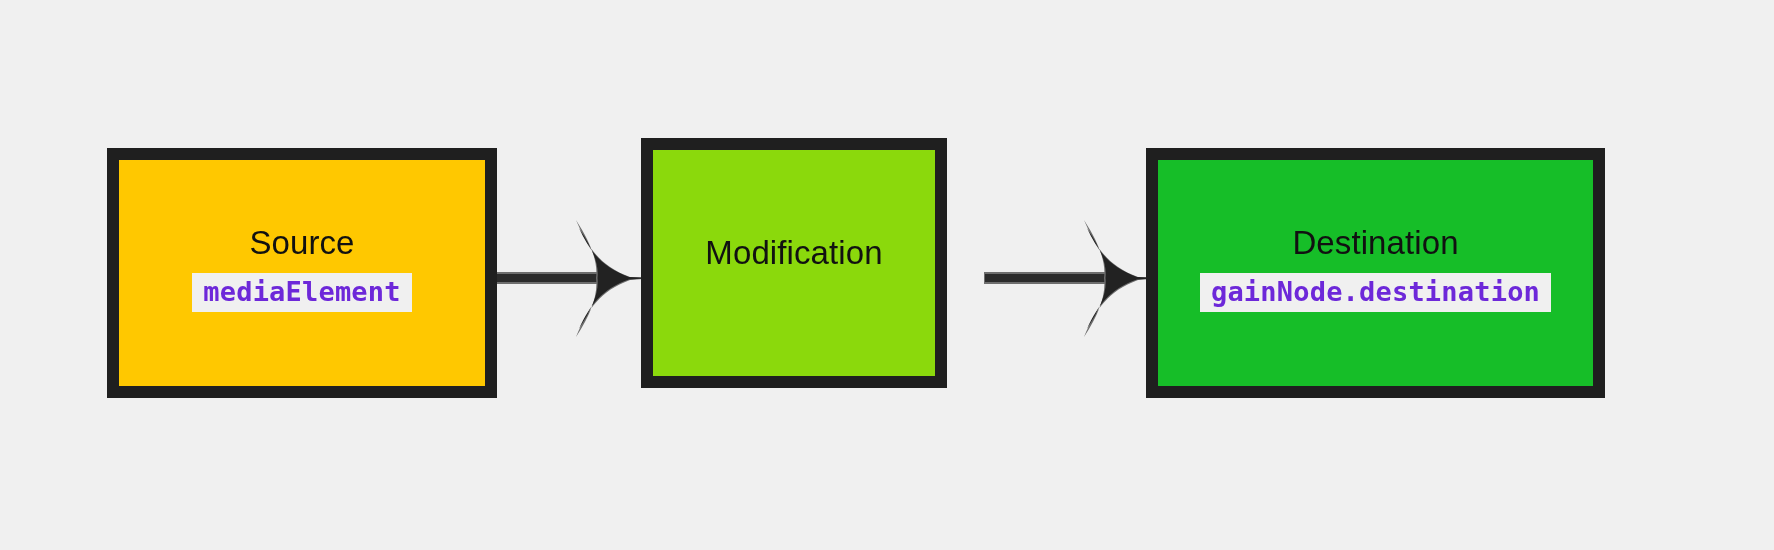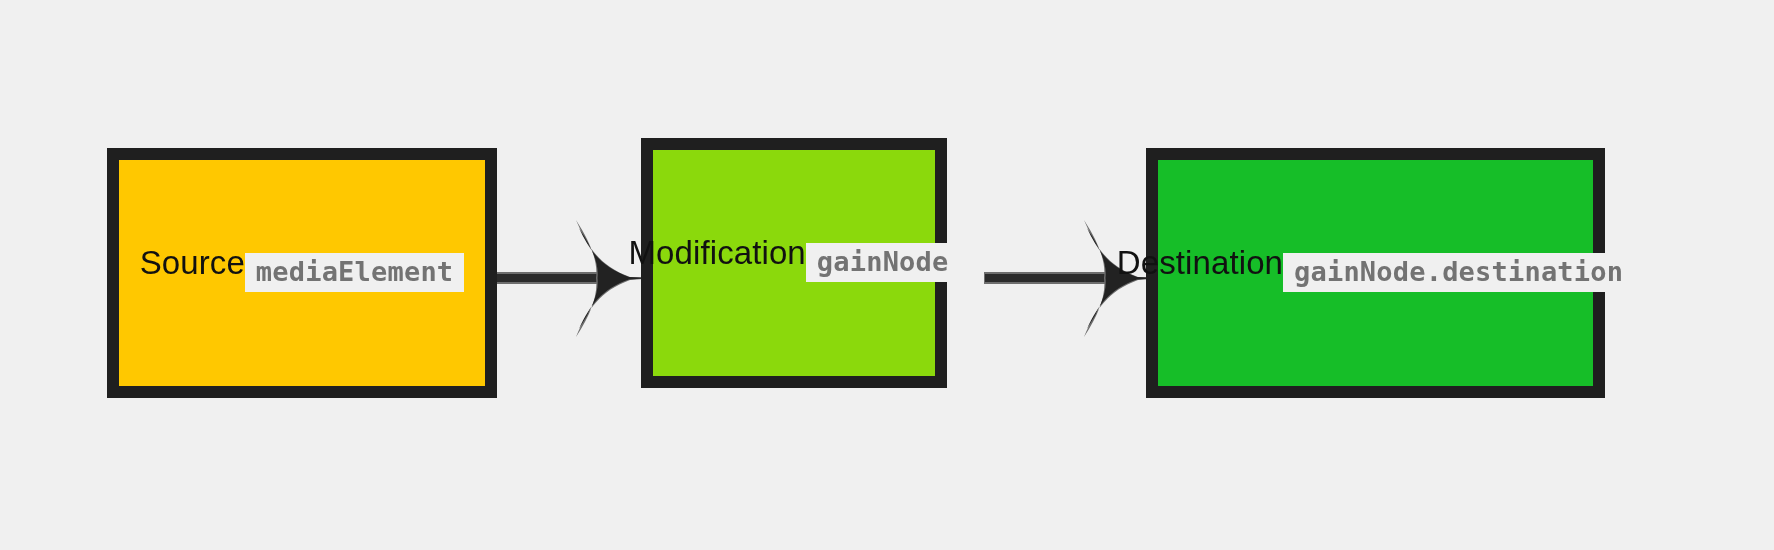--- a/index.html
+++ b/index.html
@@ -40,21 +40,21 @@
     color: #111111;
     letter-spacing: 0.1px;
     white-space: nowrap;
     margin: 0 0 12px 0;
   }
   .node-code {
     font-family: "DejaVu Sans Mono", "Liberation Mono", monospace;
     font-size: 27px;
     line-height: 1.28;
     font-weight: 700;
-    color: #737373;
+    color: #6d28d9;
     background: #f0f0f0;
     padding: 2px 11px 3px 11px;
     white-space: nowrap;
     letter-spacing: 0.2px;
   }
 
   #node-source {
     left: 107px;  top: 148px;
     width: 390px; height: 250px;
     background: #ffc800;
@@ -66,22 +66,22 @@
   }
   #node-destination {
     left: 1146px; top: 148px;
     width: 459px; height: 250px;
     background: #16be28;
   }
 
   
   .node-inner {
     display: flex;
-    flex-direction: row;
-    align-items: flex-end;
+    flex-direction: column;
+    align-items: center;
     transform: translateY(-4px);
   }
 
   
   .edge {
     position: absolute;
     z-index: 2;
     pointer-events: none;
   }
   #edge-source-modification {
@@ -114,21 +114,20 @@
     <path d="M96,12 C108,40 120,58 150,69 L176,70 L150,72 C120,83 108,101 96,129
              C112,105 118,86 116,70 C118,55 112,37 96,12 Z" fill="#6e6e6e"></path>
 
     <path d="M99,20 C110,44 122,59 149,69 L172,70 L149,71.5 C122,81 110,97 99,121
              C113,99 119,84 117.5,70 C119,56 113,41 99,20 Z" fill="#222222"></path>
   </svg>
 
   <div class="node" id="node-modification">
     <div class="node-inner">
       <div class="node-title">Modification</div>
-      <div class="node-code">gainNode</div>
     </div>
   </div>
 
   <svg class="edge" id="edge-modification-destination" viewBox="0 0 186 140" width="186" height="140">
     <path d="M2,64 L2,76 L124,76 L124,64 Z" fill="#6e6e6e"></path>
     <path d="M3,66 L3,74 L126,74 L126,66 Z" fill="#2b2b2b"></path>
     <path d="M102,12 C114,40 126,58 156,69 L182,70 L156,72 C126,83 114,101 102,129
              C118,105 124,86 122,70 C124,55 118,37 102,12 Z" fill="#6e6e6e"></path>
     <path d="M105,20 C116,44 128,59 155,69 L178,70 L155,71.5 C128,81 116,97 105,121
              C119,99 125,84 123.5,70 C125,56 119,41 105,20 Z" fill="#222222"></path>

